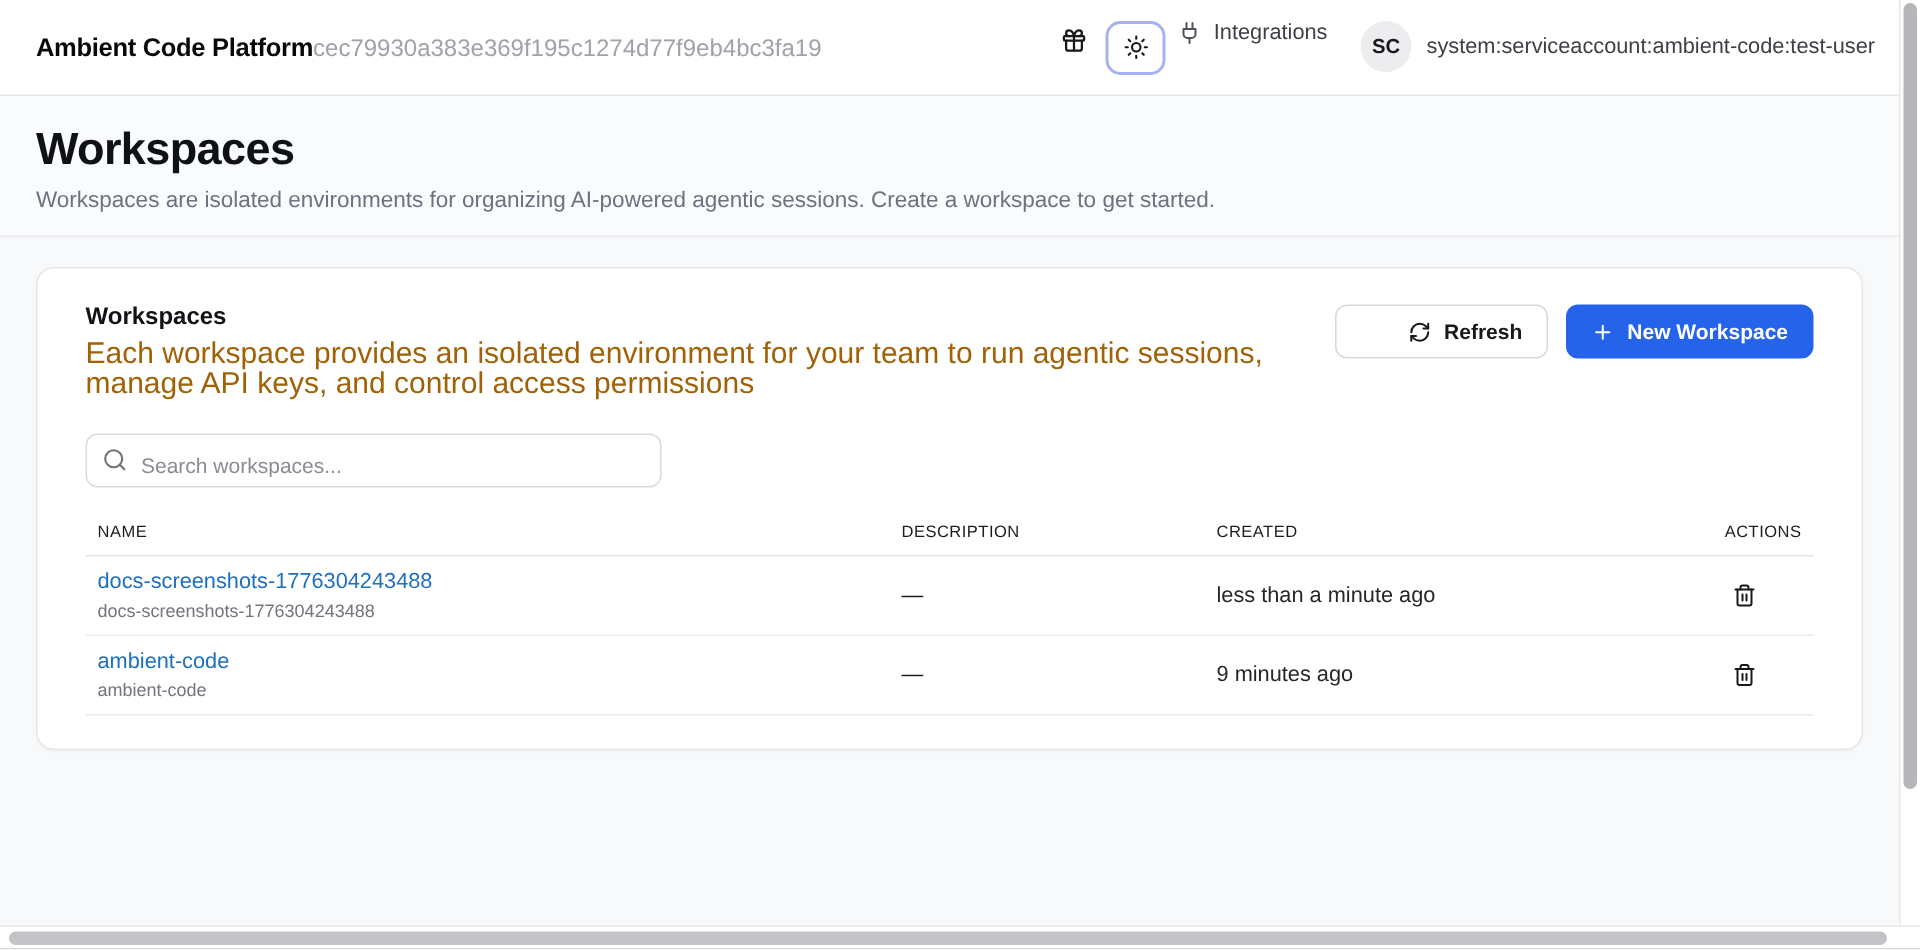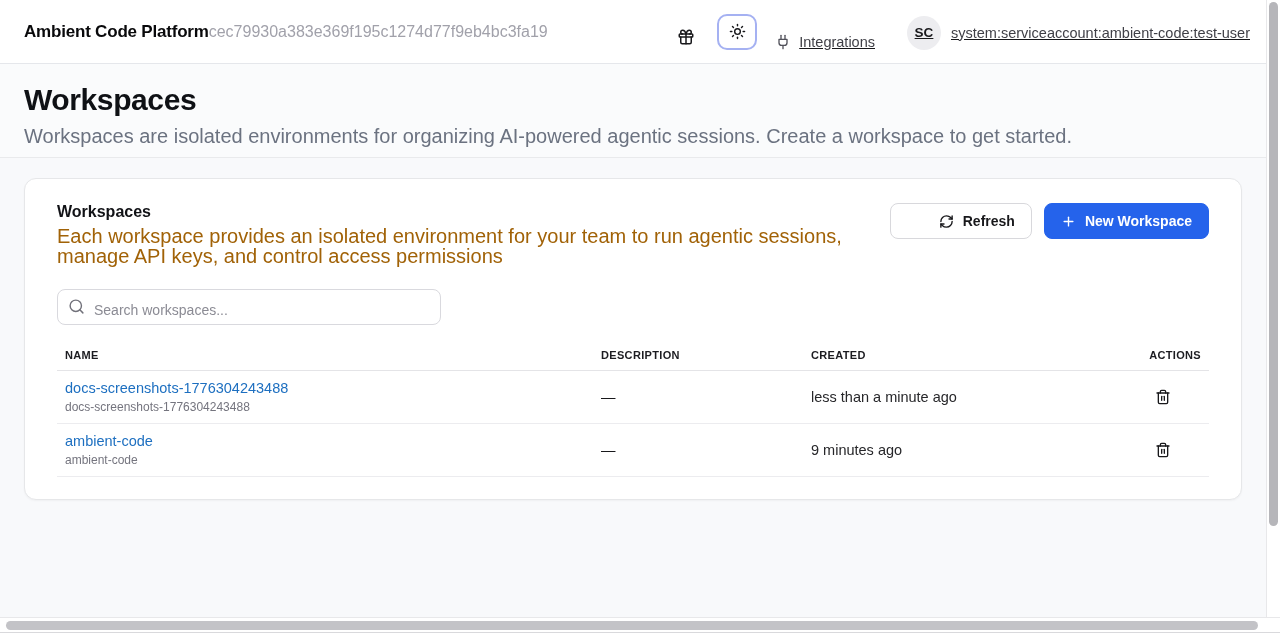--- a/index.html
+++ b/index.html
@@ -18,21 +18,21 @@
     background: #ffffff;
     border-bottom: 1px solid #e5e7eb;
     display: flex;
     align-items: center;
     padding: 0 16px 0 24px;
     width: 1266px;
   }
   .brand { display: flex; align-items: baseline; }
   .brand-title { font-size: 17px; font-weight: 700; color: #09090b; letter-spacing: -0.2px; }
   .brand-hash { font-size: 16px; color: #a1a1aa; }
-  .topbar-right { margin-left: auto; display: flex; align-items: flex-end; gap: 18px; text-decoration: underline; }
+  .topbar-right { margin-left: auto; display: flex; align-items: flex-start; gap: 8px; }
   .icon-btn {
     background: none; border: none; cursor: pointer;
     display: flex; align-items: center; justify-content: center;
     color: #18181b; padding: 4px;
   }
   .theme-toggle {
     width: 40px; height: 36px;
     border: 2px solid #a5b1f2;
     border-radius: 10px;
     background: #ffffff;
@@ -56,21 +56,21 @@
 
   
   .page-head {
     height: 94px;
     background: #fafbfc;
     border-bottom: 1px solid #e9eaec;
     padding: 19px 24px 0 24px;
     width: 1266px;
   }
   .page-title { font-size: 30px; font-weight: 700; color: #0f1115; letter-spacing: -0.4px; }
-  .page-subtitle { margin-top: 8px; font-size: 20px; color: #6b7280; }
+  .page-subtitle { margin-top: 8px; font-size: 15px; color: #6b7280; }
 
   
   .main { padding: 20px 24px; width: 1266px; }
   .card {
     background: #ffffff;
     border: 1px solid #e6e7e9;
     border-radius: 12px;
     box-shadow: 0 1px 2px rgba(0,0,0,0.04);
     padding: 24px 32px 22px 32px;
   }
@@ -103,21 +103,21 @@
     outline: none;
   }
   .search-input::placeholder { color: #8b8b94; }
   .search-icon {
     position: absolute; left: 11px; top: 9px; color: #71717a;
     pointer-events: none; display: flex;
   }
 
   table.ws-table { width: 100%; border-collapse: collapse; margin-top: 15px; }
   .ws-table th {
-    text-align: left; font-size: 11px; font-weight: 700;
+    text-align: left; font-size: 11px; font-weight: 400;
     letter-spacing: 0.03em; color: #1c1c21;
     padding: 9px 0 9px 8px;
     border-bottom: 1px solid #e4e4e7;
   }
   .ws-table th.col-actions { text-align: right; padding-right: 8px; }
   .ws-table td {
     padding: 8px 0 9px 8px;
     border-bottom: 1px solid #ececef;
     vertical-align: middle;
   }

